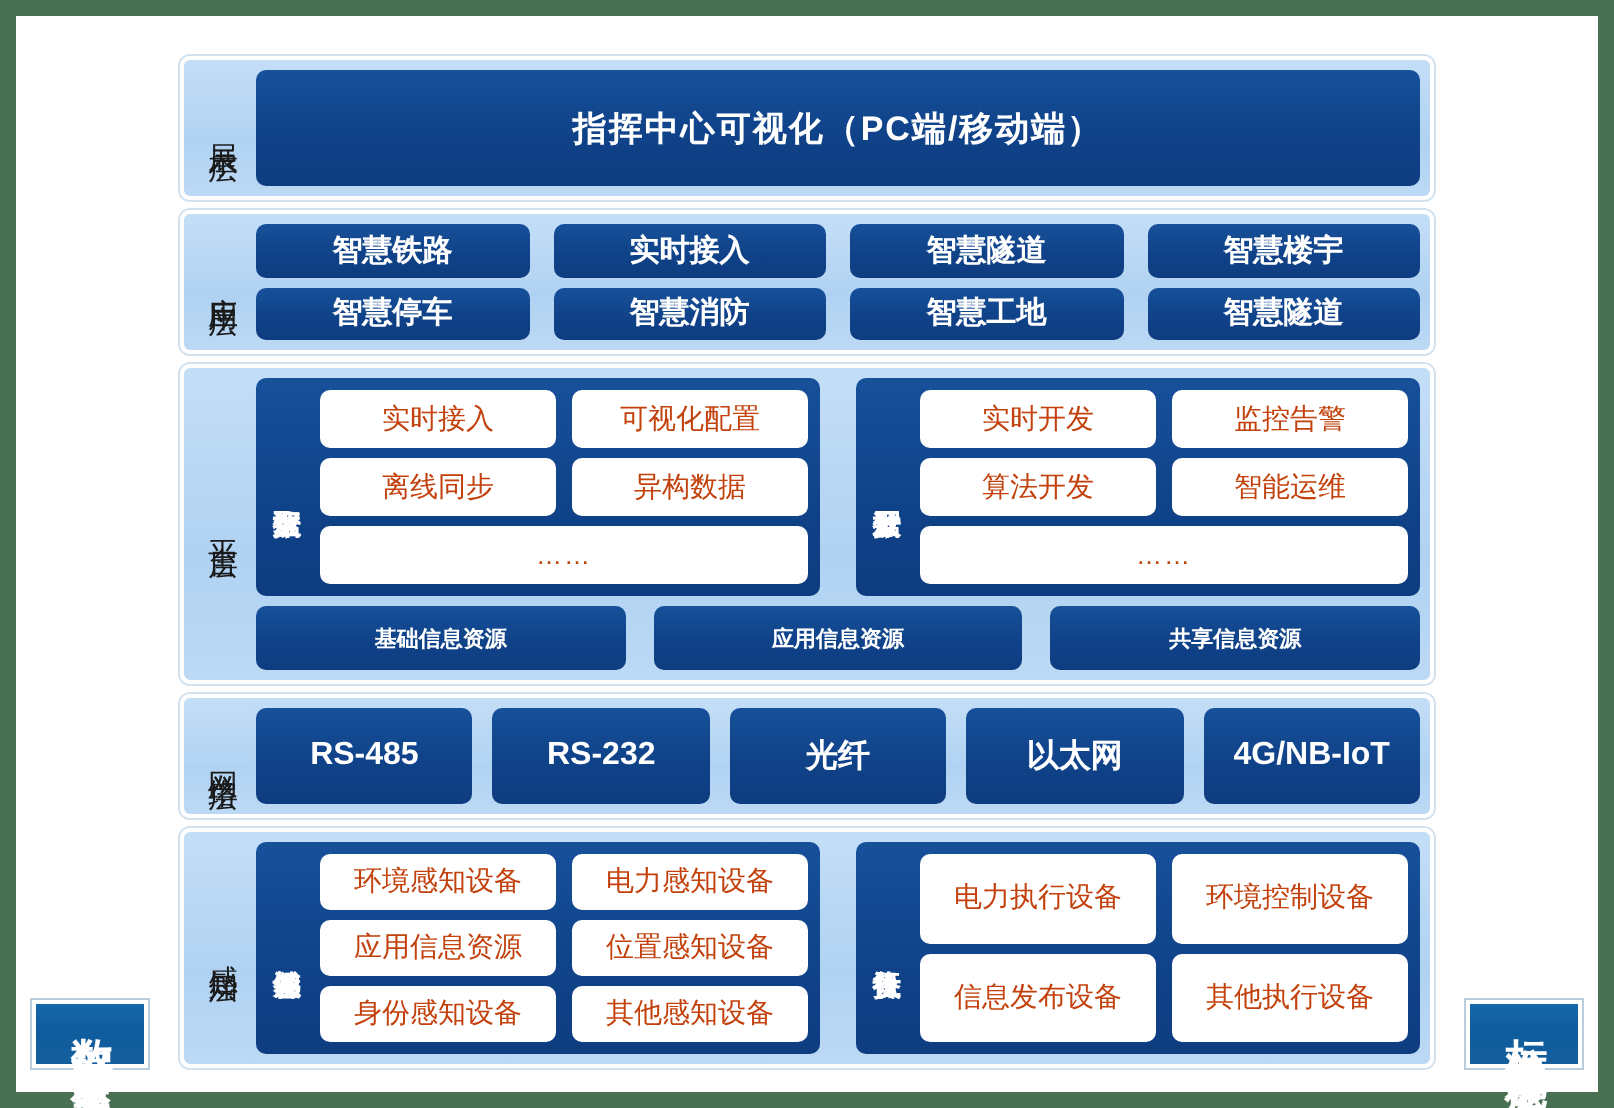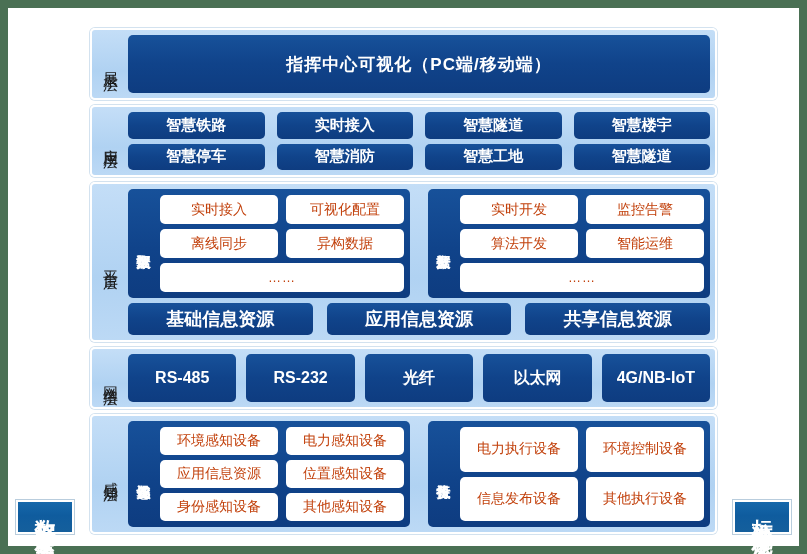--- a/index.html
+++ b/index.html
@@ -83,21 +83,21 @@
   }
 
   
   .chip {
     background: linear-gradient(180deg,#17519a 0%, #10438a 50%, #0e3c80 100%);
     color: #ffffff;
     border-radius: 5px;
     display: flex;
     align-items: center;
     justify-content: center;
-    font-size: 18px;
+    font-size: 11px;
     font-weight: bold;
     text-align: center;
     padding: 2px 4px;
     min-width: 0;
   }
   .chip.wide { width: 100%; }
 
   
   .pill {
     background: #ffffff;

